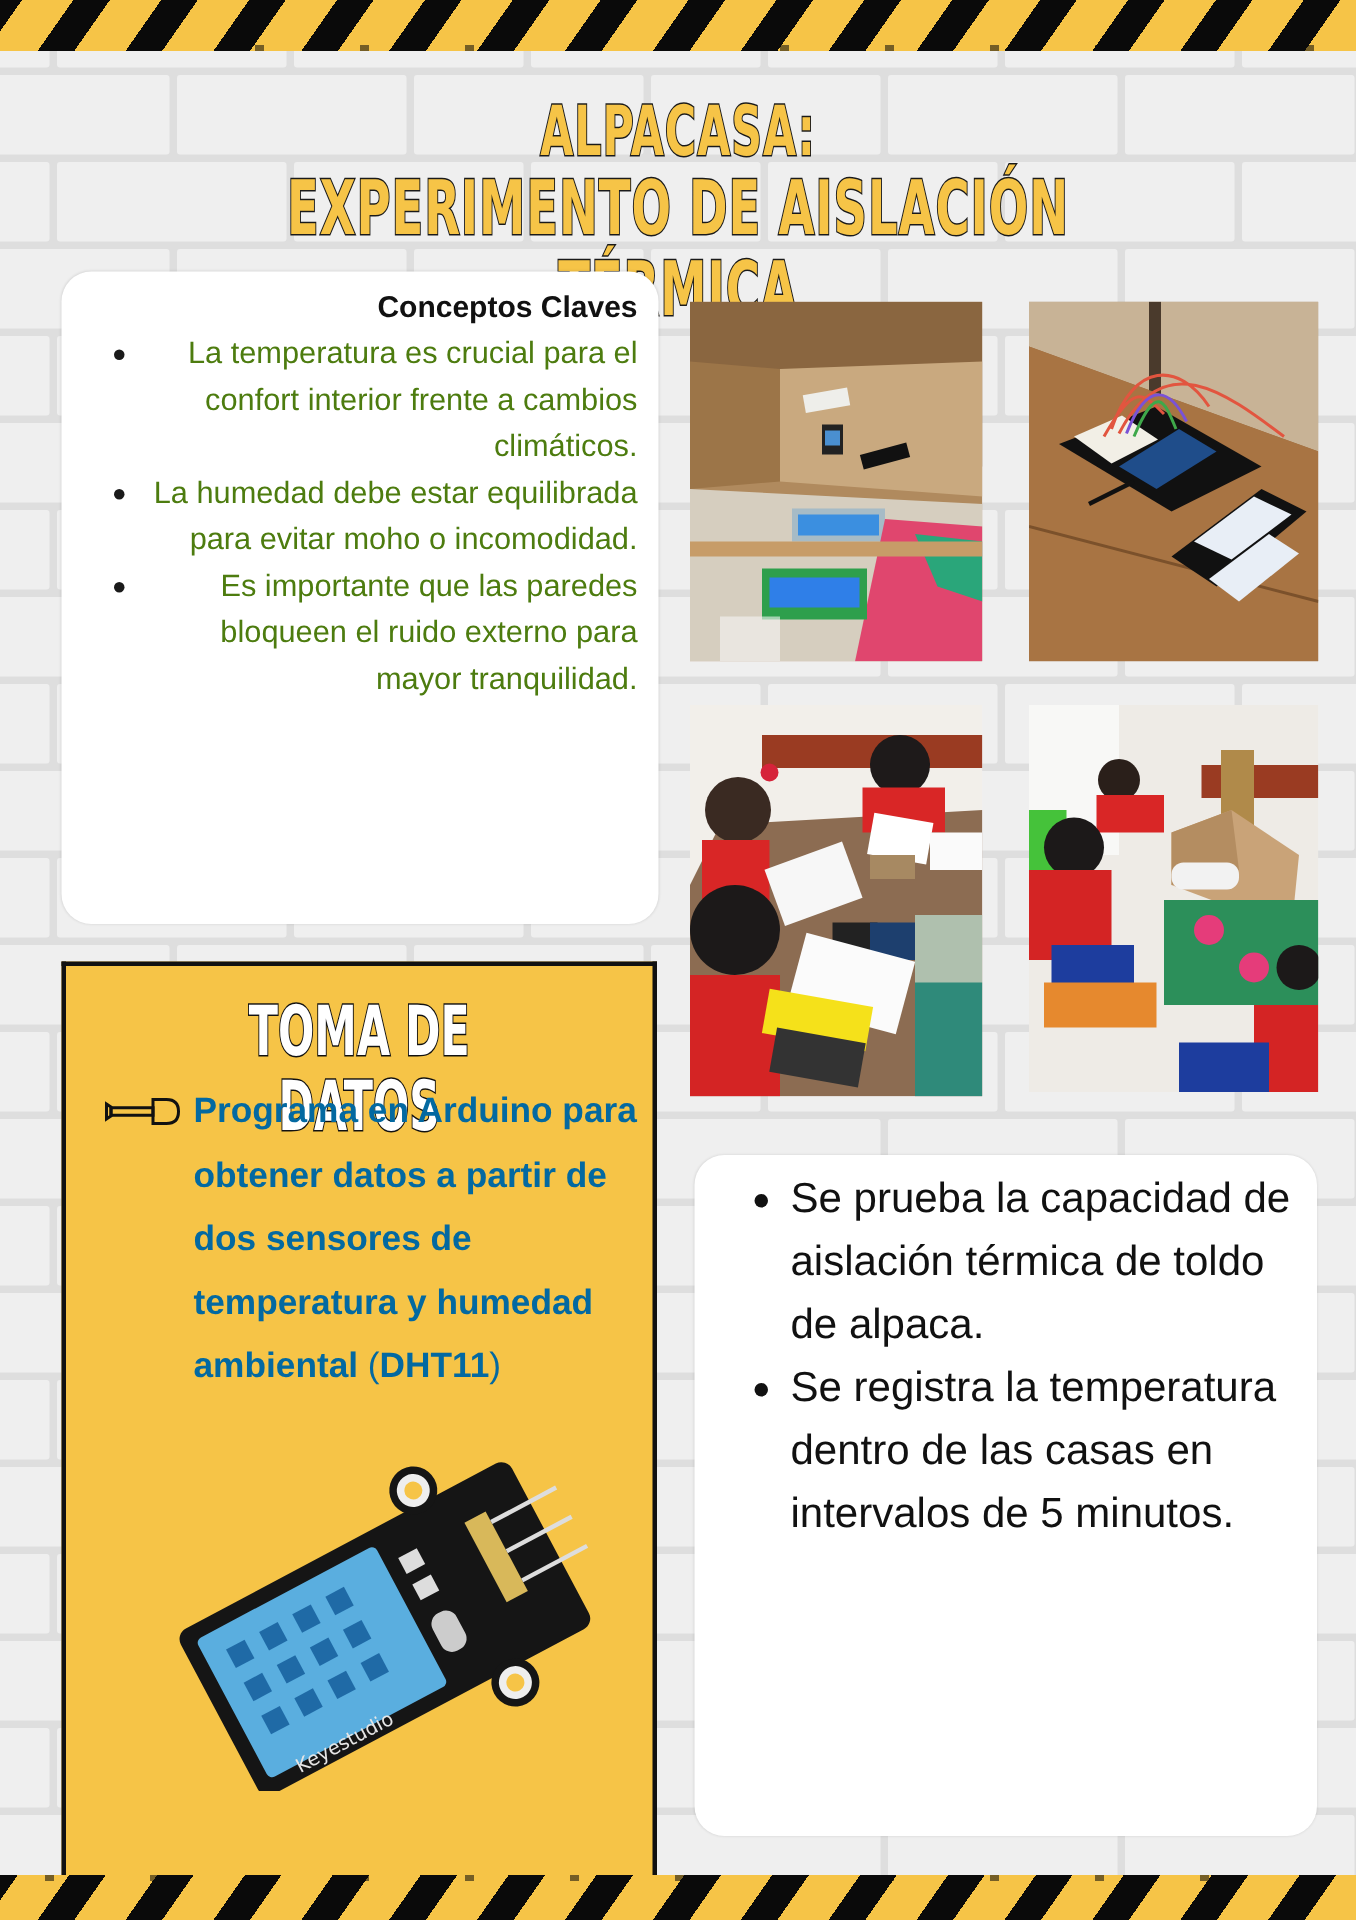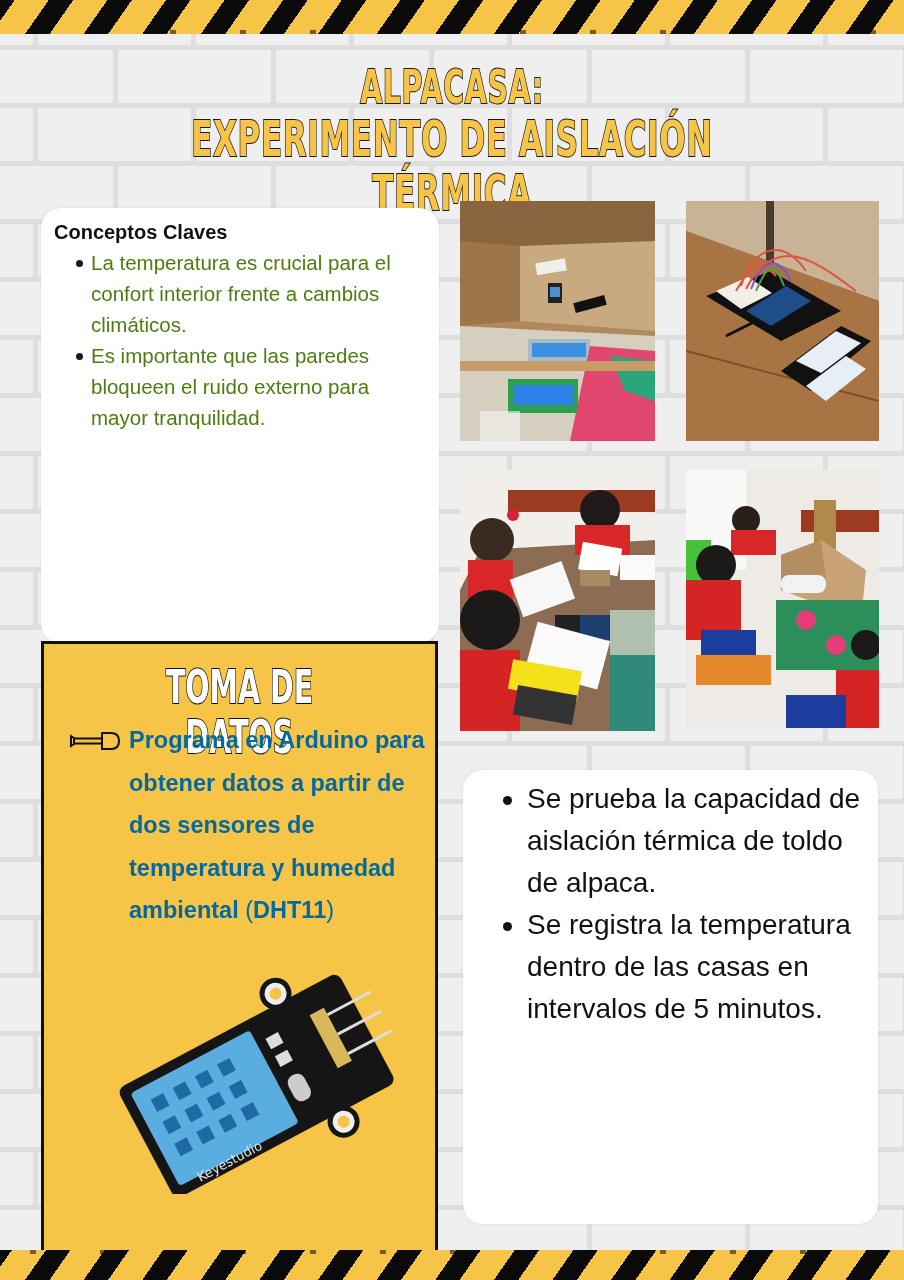--- a/index.html
+++ b/index.html
@@ -54,21 +54,21 @@
     letter-spacing: 1px;
   }
   .title .l1 { display: block; font-size: 46px; line-height: 50px; }
   .title .l2 { display: block; font-size: 50px; line-height: 54px; }
 
   
   .card {
     position: absolute; background: #ffffff; border-radius: 20px;
     box-shadow: 0 0 2px rgba(0,0,0,0.12);
   }
-  .card1 { left: 41px; top: 208px; width: 398px; height: 435px; padding: 12px 14px 0 13px; }
+  .card1 { left: 41px; top: 181px; width: 398px; height: 435px; padding: 12px 14px 0 13px; text-align: right; }
   .card1 h2 { font-size: 20px; font-weight: bold; color: #111; line-height: 24px; margin-bottom: 3px; }
   .card1 ul { list-style: none; padding-left: 22px; }
   .card1 li {
     position: relative; font-size: 20.5px; line-height: 31px; color: #4d7c0f; padding-left: 15px;
   }
   .card1 li::before {
     content: ""; position: absolute; left: 0; top: 13px; width: 7px; height: 7px; border-radius: 50%; background: #1a1a1a;
   }
 
   
@@ -314,20 +314,21 @@
 
 <h1 class="title">
   <span class="l1">ALPACASA:</span>
   <span class="l2">EXPERIMENTO DE AISLACIÓN TÉRMICA</span>
 </h1>
 
 <section class="card card1">
   <h2>Conceptos Claves</h2>
   <ul>
     <li>La temperatura es crucial para el confort interior frente a cambios climáticos.</li>
+    <li>La humedad debe estar equilibrada para evitar moho o incomodidad.</li>
     <li>Es importante que las paredes bloqueen el ruido externo para mayor tranquilidad.</li>
   </ul>
 </section>
 
 <div class="photo p1">
   <svg viewBox="0 0 195 240" preserveAspectRatio="none">
     <rect width="195" height="240" fill="#b08a5e"></rect>
     <polygon points="0,0 195,0 195,110 60,100 0,40" fill="#8a6640"></polygon>
     <polygon points="60,45 195,40 195,130 60,120" fill="#c9a97f"></polygon>
     <polygon points="0,40 60,45 60,120 0,125" fill="#9c7548"></polygon>

